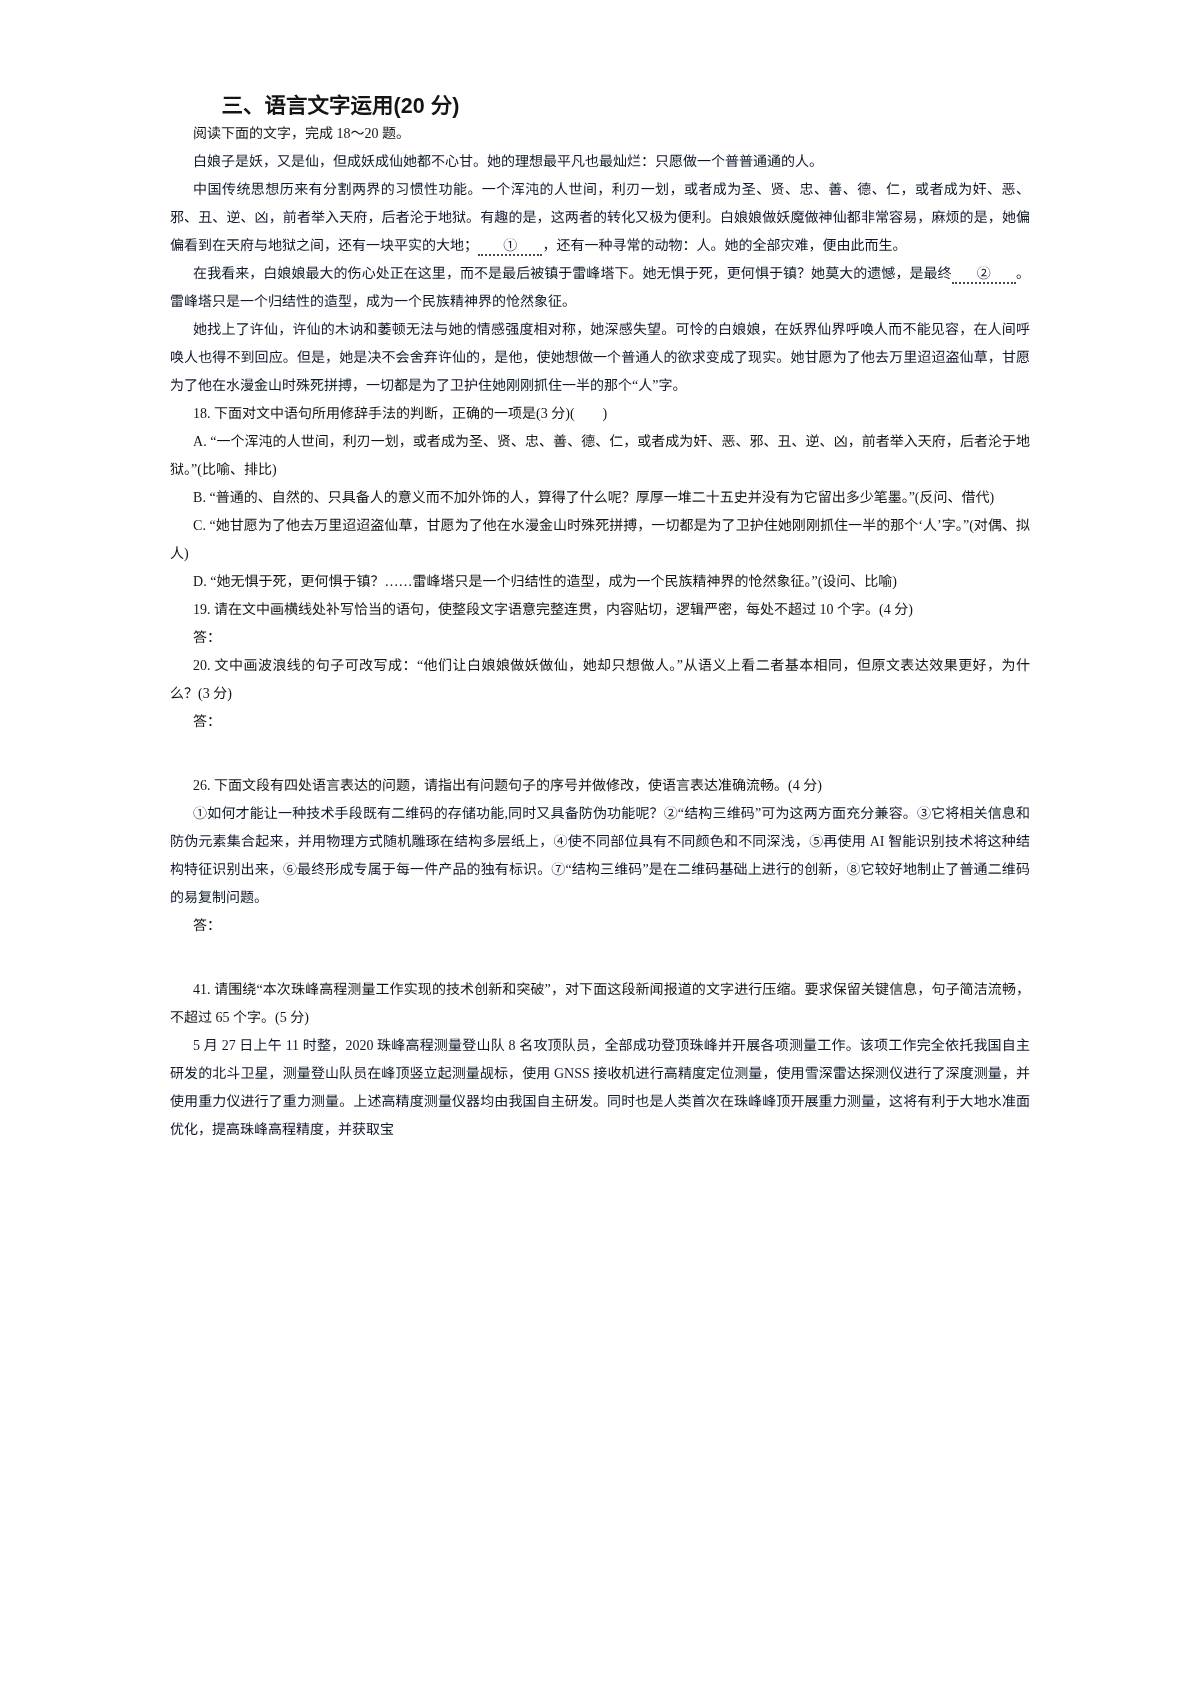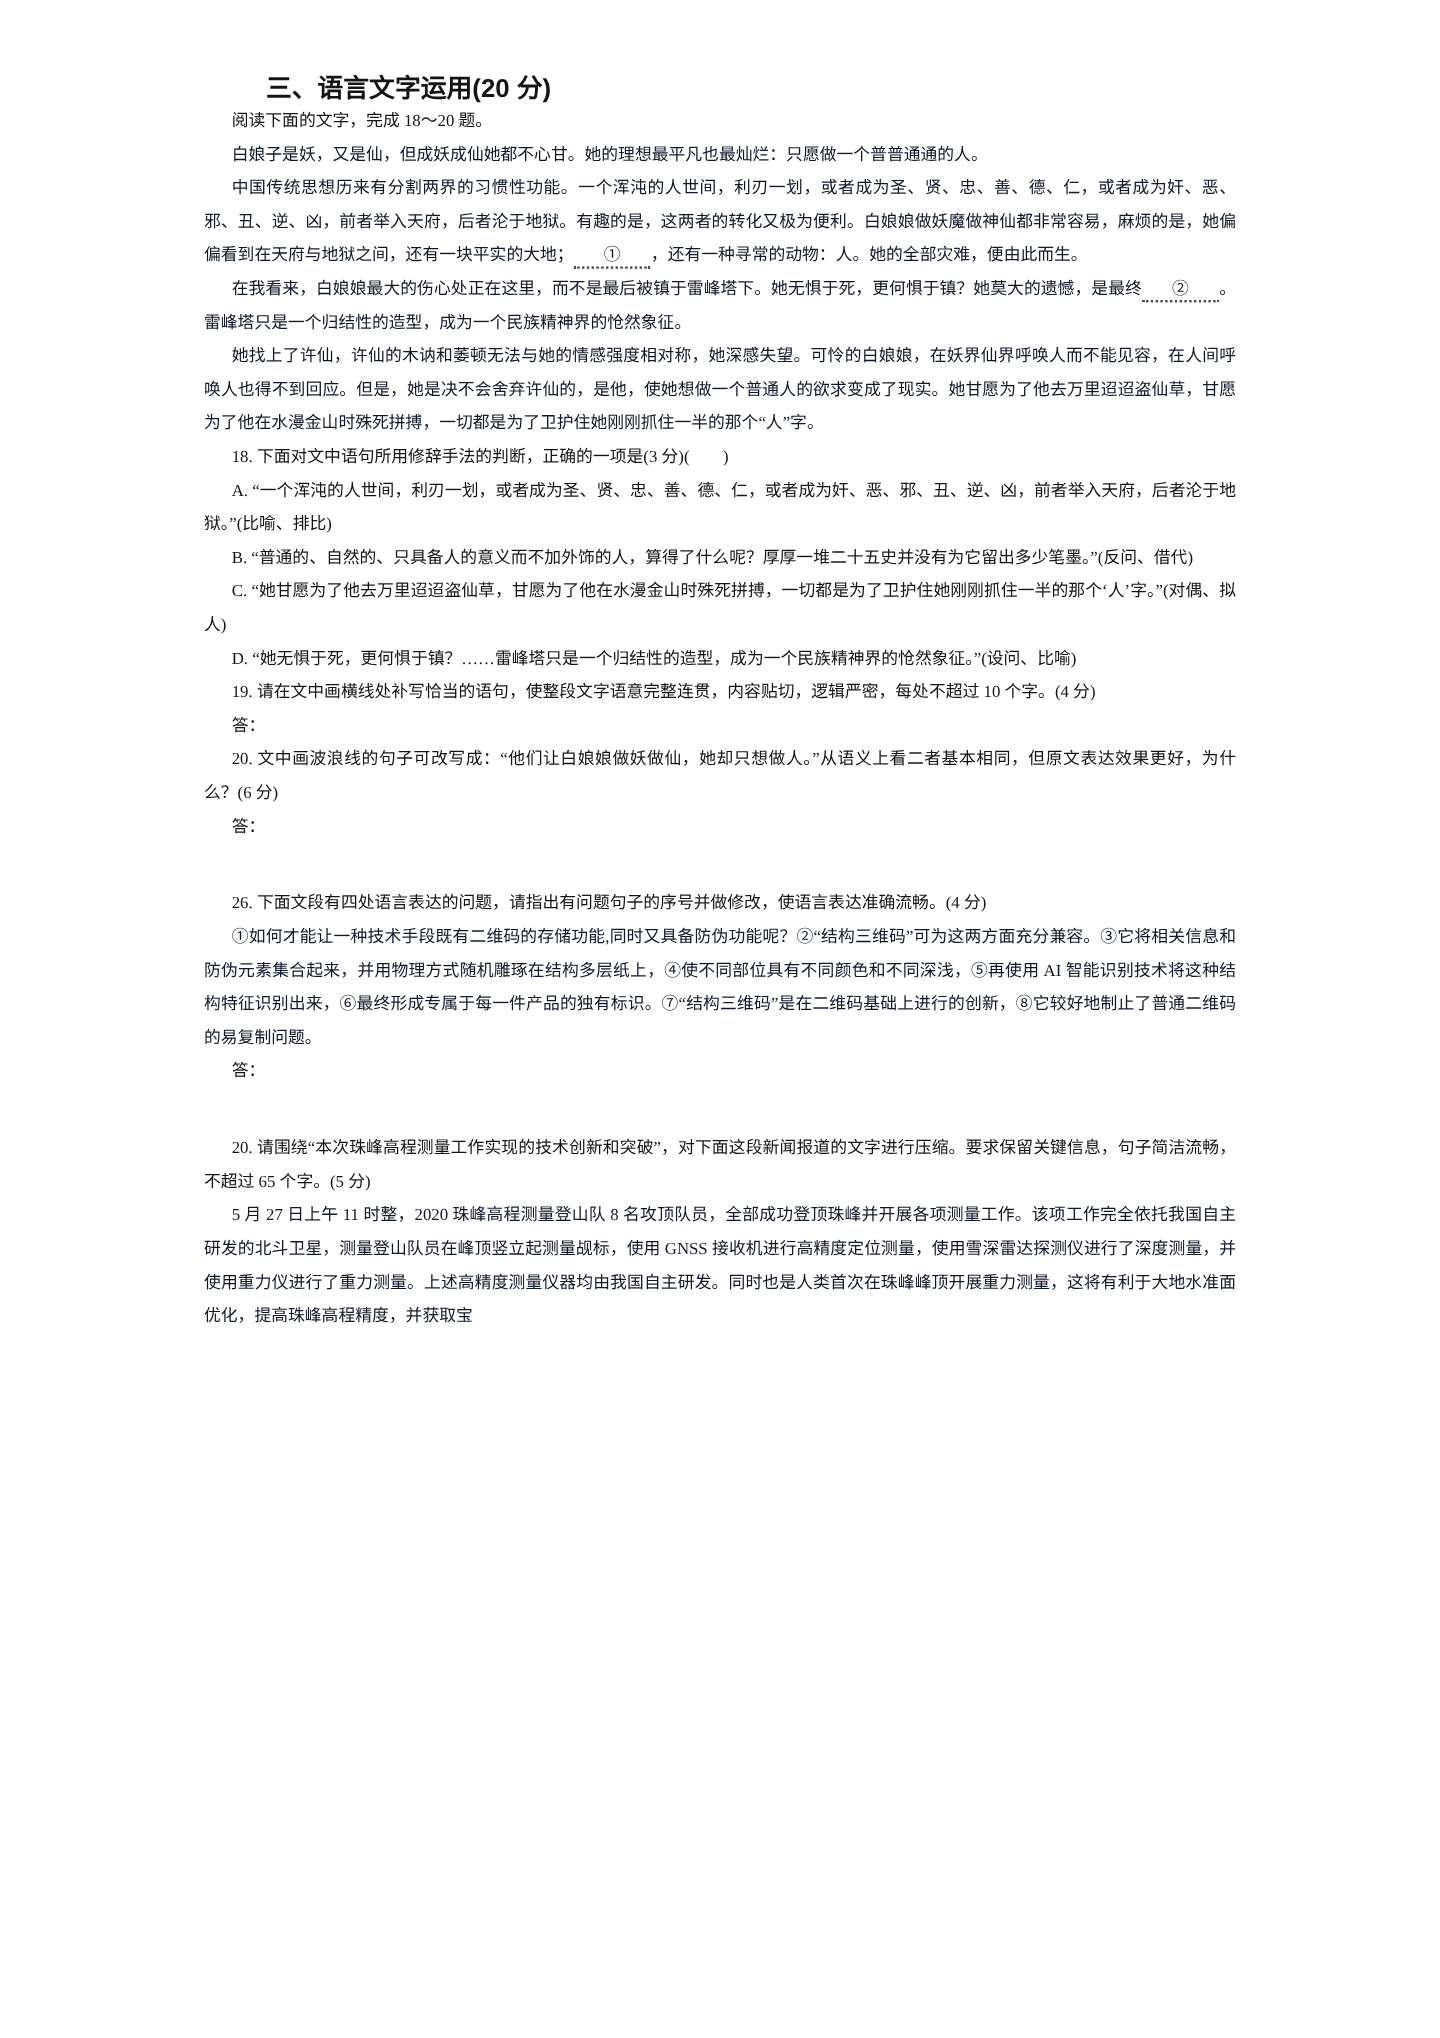--- a/index.html
+++ b/index.html
@@ -5,21 +5,21 @@
   html,body{margin:0;padding:0;}
   body{
     width:1200px;height:1698px;
     background:#ffffff;
     font-family:"Liberation Serif","DejaVu Serif",serif;
     color:#141414;
   }
   .page{
     box-sizing:border-box;
     width:1200px;height:1698px;
-    padding:60px 170px 0 170px;
+    padding:92px 170px 0 170px;
     overflow:hidden;
     border-radius:17px;
   }
   p{
     margin:0;
     font-size:14px;
     line-height:28px;
     text-align:justify;
   }
   .indent{text-indent:1.65em;}
@@ -70,28 +70,28 @@
     <p class="indent">C. “她甘愿为了他去万里迢迢盗仙草，甘愿为了他在水漫金山时殊死拼搏，一切都是为了卫护住她刚刚抓住一半的那个‘人’字。”(对偶、拟人)</p>
     <p class="indent">D. “她无惧于死，更何惧于镇？……雷峰塔只是一个归结性的造型，成为一个民族精神界的怆然象征。”(设问、比喻)</p>
   </div>
 
   <div>
     <p class="indent">19. 请在文中画横线处补写恰当的语句，使整段文字语意完整连贯，内容贴切，逻辑严密，每处不超过 10 个字。(4 分)</p>
     <p class="indent">答：</p>
   </div>
 
   <div>
-    <p class="indent">20. 文中画波浪线的句子可改写成：“他们让白娘娘做妖做仙，她却只想做人。”从语义上看二者基本相同，但原文表达效果更好，为什么？(6 分)</p>
+    <p class="indent">20. 文中画波浪线的句子可改写成：“他们让白娘娘做妖做仙，她却只想做人。”从语义上看二者基本相同，但原文表达效果更好，为什么？(3 分)</p>
     <p class="indent">答：</p>
   </div>
 
   <div class="gap-lg">
     <p class="indent">26. 下面文段有四处语言表达的问题，请指出有问题句子的序号并做修改，使语言表达准确流畅。(4 分)</p>
     <p class="indent kai">①如何才能让一种技术手段既有二维码的存储功能,同时又具备防伪功能呢？②“结构三维码”可为这两方面充分兼容。③它将相关信息和防伪元素集合起来，并用物理方式随机雕琢在结构多层纸上，④使不同部位具有不同颜色和不同深浅，⑤再使用 AI 智能识别技术将这种结构特征识别出来，⑥最终形成专属于每一件产品的独有标识。⑦“结构三维码”是在二维码基础上进行的创新，⑧它较好地制止了普通二维码的易复制问题。</p>
     <p class="indent">答：</p>
   </div>
 
   <div class="gap-lg">
-    <p class="indent">20. 请围绕“本次珠峰高程测量工作实现的技术创新和突破”，对下面这段新闻报道的文字进行压缩。要求保留关键信息，句子简洁流畅，不超过 65 个字。(5 分)</p>
+    <p class="indent">41. 请围绕“本次珠峰高程测量工作实现的技术创新和突破”，对下面这段新闻报道的文字进行压缩。要求保留关键信息，句子简洁流畅，不超过 65 个字。(5 分)</p>
     <p class="indent kai">5 月 27 日上午 11 时整，2020 珠峰高程测量登山队 8 名攻顶队员，全部成功登顶珠峰并开展各项测量工作。该项工作完全依托我国自主研发的北斗卫星，测量登山队员在峰顶竖立起测量觇标，使用 GNSS 接收机进行高精度定位测量，使用雪深雷达探测仪进行了深度测量，并使用重力仪进行了重力测量。上述高精度测量仪器均由我国自主研发。同时也是人类首次在珠峰峰顶开展重力测量，这将有利于大地水准面优化，提高珠峰高程精度，并获取宝</p>
   </div>
 
 </div>
 
 </body></html>

